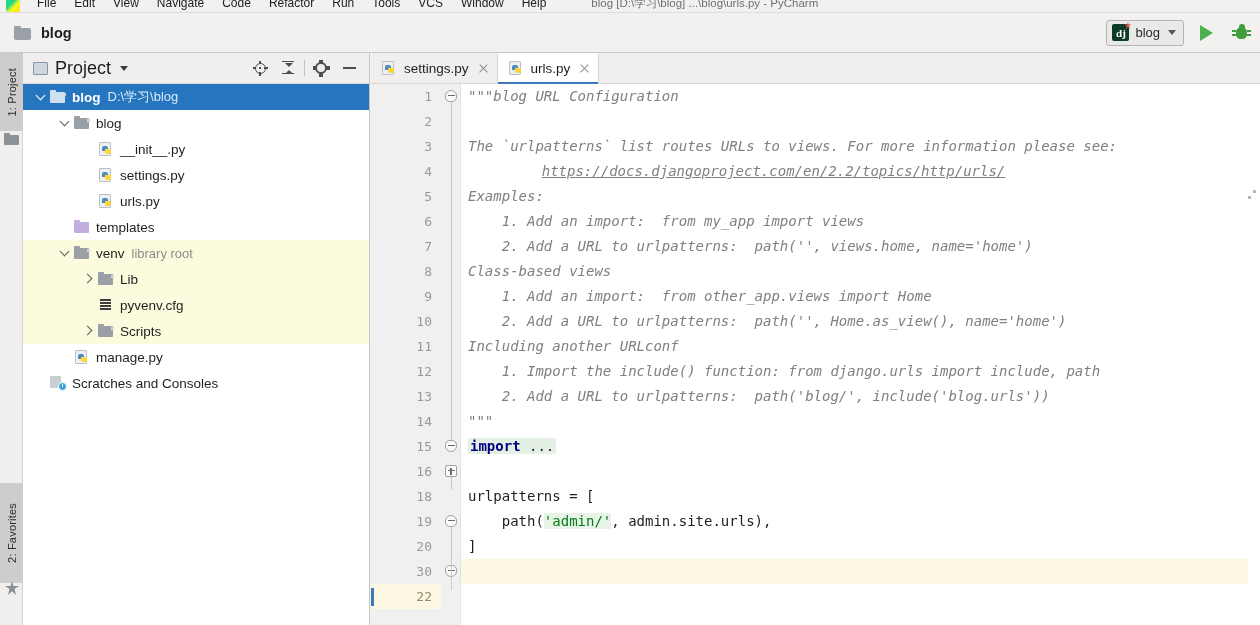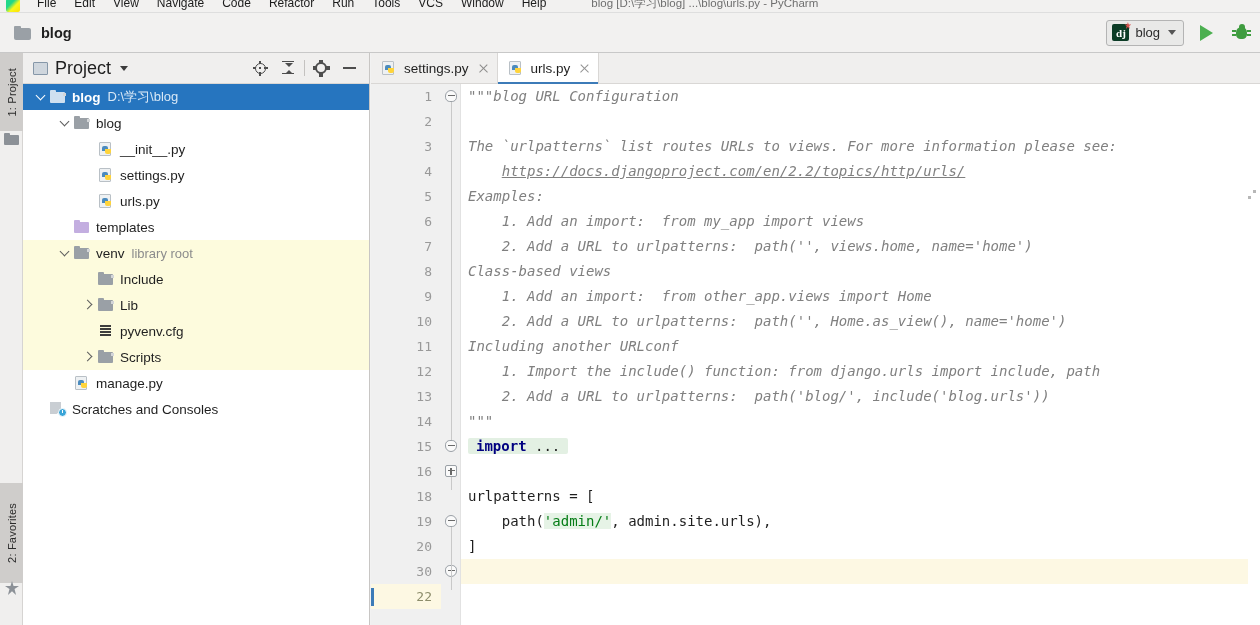--- a/index.html
+++ b/index.html
@@ -300,25 +300,25 @@
   }
   .ln.cur { background: #fdf8e3; color: #8d8d6b; }
 
   .cline {
     height: 25px; line-height: 25px;
     font-family: "DejaVu Sans Mono", monospace; font-size: 14px;
     white-space: pre; padding-left: 7px; color: #1f1f1f;
   }
   .cline.cur { background: #fdf8e3; }
   .doc { color: #808080; font-style: italic; }
-  .lnk { color: #808080; font-style: italic; text-decoration: underline; }
+  .lnk { color: #808080; font-style: italic; text-decoration: underline; margin-left: 40px; }
   .kw { color: #000080; font-weight: bold; }
   .str { color: #067d17; background: #e6f3e6; }
   .fold-badge {
-    background: #e3f0e3; color: #1f1f1f; padding: 0 8px; border-radius: 2px;
+    background: #e3f0e3; color: #1f1f1f; padding: 0 2px; border-radius: 2px;
   }
 
   
   .fm { position: absolute; left: 4px; width: 12px; height: 12px; }
   .fm .circ {
     position: absolute; inset: 0; border: 1px solid #9aa0a6; border-radius: 2px;
     background: #fafafa;
   }
   .fm .circ.round { border-radius: 50% 50% 40% 40%; }
   .fm .minus { position: absolute; left: 2.5px; top: 5px; width: 7px; height: 1.2px; background: #6a6a6a; }
@@ -480,28 +480,20 @@
         <span class="tlabel">templates</span>
       </div>
       <div class="trow venv-bg">
         <span class="tw" style="display: inline-block; width: 34px;"></span>
         <span class="chev down"></span>
         <span class="ic ic-folder">
           <span class="blip"></span>
         </span>
         <span class="tlabel">venv</span>
         <span class="tmuted">library root</span>
-      </div>
-      <div class="trow venv-bg">
-        <span class="tw" style="display: inline-block; width: 58px;"></span>
-        <span class="chev blank"></span>
-        <span class="ic ic-folder">
-          <span class="blip"></span>
-        </span>
-        <span class="tlabel">Include</span>
       </div>
       <div class="trow venv-bg">
         <span class="tw" style="display: inline-block; width: 58px;"></span>
         <span class="chev right"></span>
         <span class="ic ic-folder">
           <span class="blip"></span>
         </span>
         <span class="tlabel">Lib</span>
       </div>
       <div class="trow venv-bg">

